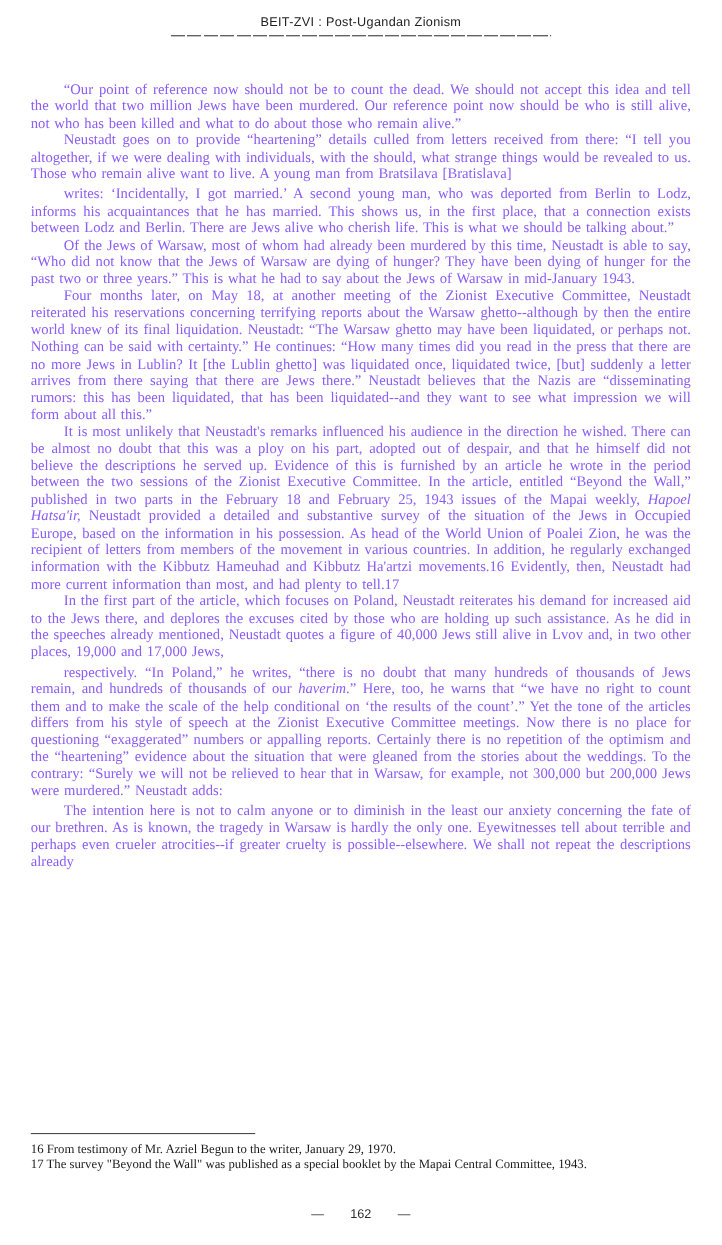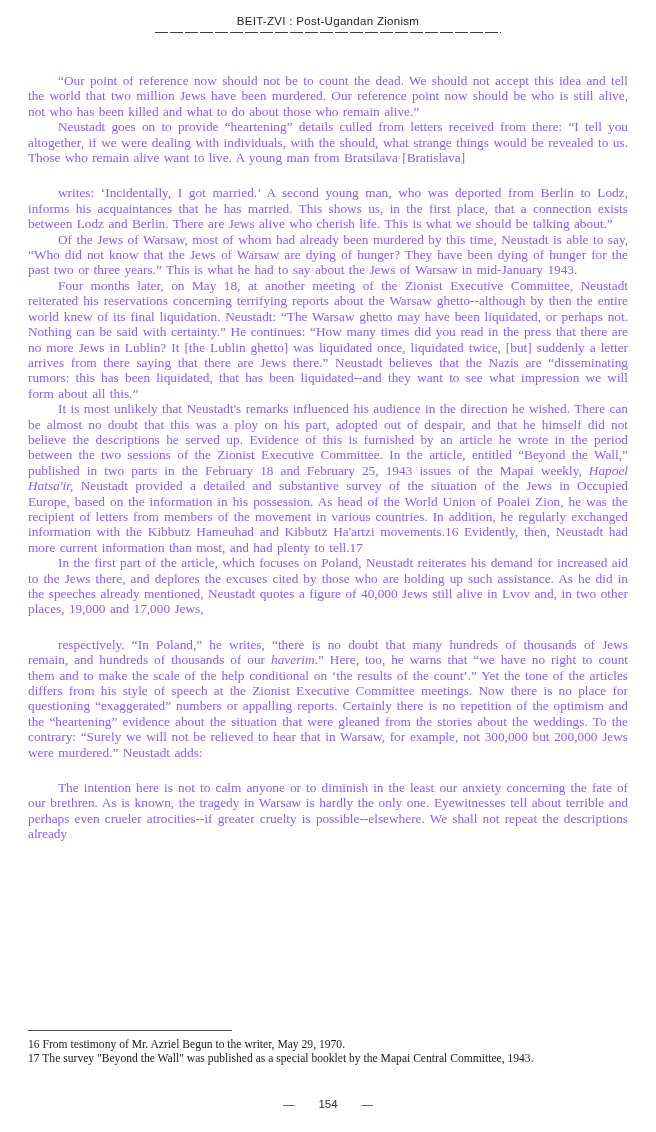--- a/index.html
+++ b/index.html
@@ -26,21 +26,21 @@
   .content{
     position:absolute;left:28px;top:73px;width:600px;
     max-height:950px;overflow:hidden;
     font-family:"Liberation Serif",serif;
     font-size:13.3px;line-height:15.4px;
     text-align:justify;
     word-spacing:.08em;
     color:#8b5cf6;
   }
   .para{margin:0;text-indent:30px;}
-  .para.gap{margin-top:20px;}
+  .para.gap{margin-top:3px;}
   .it{font-style:italic;}
   .footnote-area{
     position:absolute;left:28px;top:1030px;width:600px;
     font-family:"Liberation Serif",serif;
   }
   .footnote-rule{width:204px;height:1px;background:#4a4a4a;margin-bottom:7px;}
   .footnote{font-size:11.6px;line-height:13.8px;color:#1b1b1b;}
   .footer{
     position:absolute;top:1098px;left:0;width:100%;
     display:flex;justify-content:center;align-items:center;gap:24px;
@@ -67,24 +67,24 @@
       <p class="para"><span>Four months later, on May 18, at another meeting of the Zionist Executive Committee, Neustadt reiterated his reservations concerning terrifying reports about the Warsaw ghetto--although by then the entire world knew of its final liquidation. Neustadt: “The Warsaw ghetto may have been liquidated, or perhaps not. Nothing can be said with certainty.” He continues: “How many times did you read in the press that there are no more Jews in Lublin? It [the Lublin ghetto] was liquidated once, liquidated twice, [but] suddenly a letter arrives from there saying that there are Jews there.” Neustadt believes that the Nazis are “disseminating rumors: this has been liquidated, that has been liquidated--and they want to see what impression we will form about all this.”</span></p>
       <p class="para"><span>It is most unlikely that Neustadt's remarks influenced his audience in the direction he wished. There can be almost no doubt that this was a ploy on his part, adopted out of despair, and that he himself did not believe the descriptions he served up. Evidence of this is furnished by an article he wrote in the period between the two sessions of the Zionist Executive Committee. In the article, entitled “Beyond the Wall,” published in two parts in the February 18 and February 25, 1943 issues of the Mapai weekly, </span><span class="it">Hapoel Hatsa'ir,</span><span> Neustadt provided a detailed and substantive survey of the situation of the Jews in Occupied Europe, based on the information in his possession. As head of the World Union of Poalei Zion, he was the recipient of letters from members of the movement in various countries. In addition, he regularly exchanged information with the Kibbutz Hameuhad and Kibbutz Ha'artzi movements.16 Evidently, then, Neustadt had more current information than most, and had plenty to tell.17</span></p>
       <p class="para"><span>In the first part of the article, which focuses on Poland, Neustadt reiterates his demand for increased aid to the Jews there, and deplores the excuses cited by those who are holding up such assistance. As he did in the speeches already mentioned, Neustadt quotes a figure of 40,000 Jews still alive in Lvov and, in two other places, 19,000 and 17,000 Jews,</span></p>
       <p class="para gap"><span>respectively. “In Poland,” he writes, “there is no doubt that many hundreds of thousands of Jews remain, and hundreds of thousands of our </span><span class="it">haverim</span><span>.” Here, too, he warns that “we have no right to count them and to make the scale of the help conditional on ‘the results of the count’.” Yet the tone of the articles differs from his style of speech at the Zionist Executive Committee meetings. Now there is no place for questioning “exaggerated” numbers or appalling reports. Certainly there is no repetition of the optimism and the “heartening” evidence about the situation that were gleaned from the stories about the weddings. To the contrary: “Surely we will not be relieved to hear that in Warsaw, for example, not 300,000 but 200,000 Jews were murdered.” Neustadt adds:</span></p>
       <p class="para gap"><span>The intention here is not to calm anyone or to diminish in the least our anxiety concerning the fate of our brethren. As is known, the tragedy in Warsaw is hardly the only one. Eyewitnesses tell about terrible and perhaps even crueler atrocities--if greater cruelty is possible--elsewhere. We shall not repeat the descriptions already</span></p>
     </div>
 
   <div class="footnote-area">
     <div class="footnote-rule"></div>
     <div id="footnotes">
-        <div class="footnote">16 From testimony of Mr. Azriel Begun to the writer, May 29, 1970.</div>
+        <div class="footnote">16 From testimony of Mr. Azriel Begun to the writer, January 29, 1970.</div>
         <div class="footnote">17 The survey "Beyond the Wall" was published as a special booklet by the Mapai Central Committee, 1943.</div>
       </div>
   </div>
 
   <div class="footer">
     <span class="dash">—</span>
-    <span>154</span>
+    <span>162</span>
     <span class="dash">—</span>
   </div>
 
 </div>
 
 </body></html>

